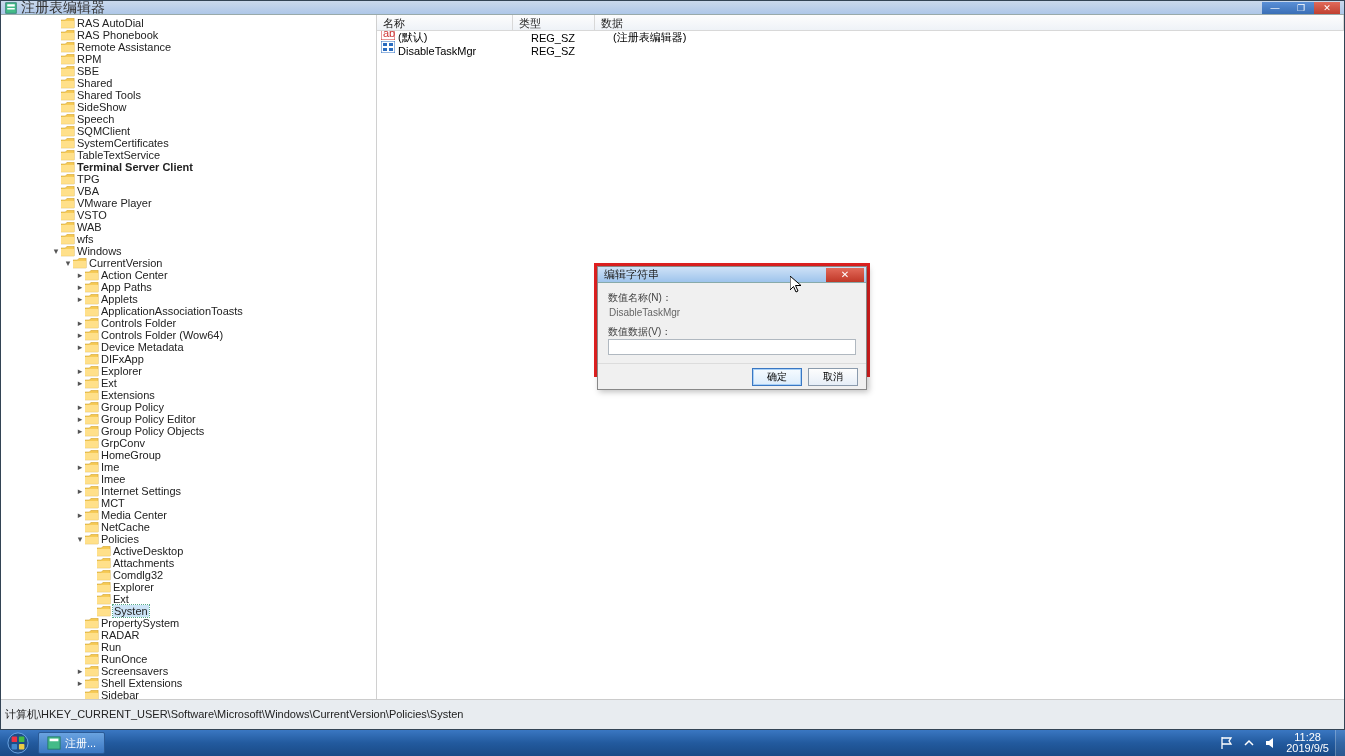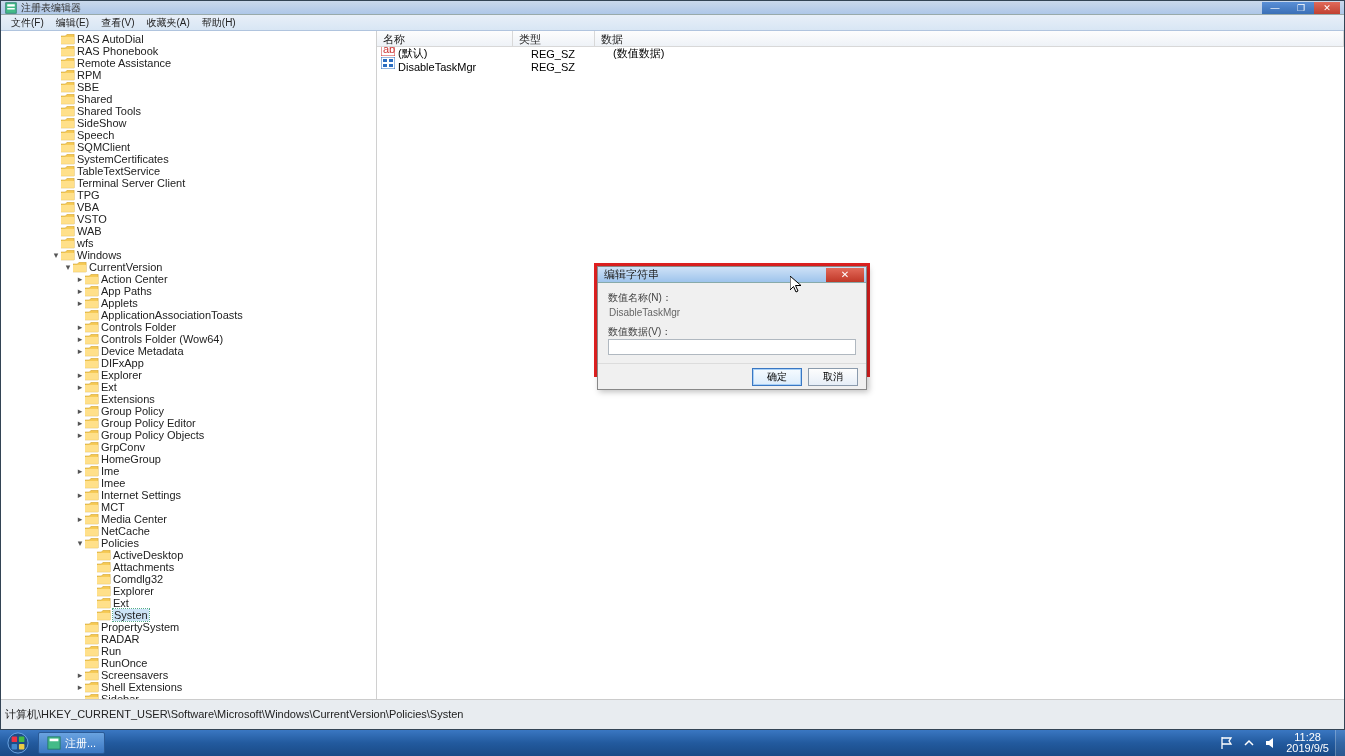--- a/index.html
+++ b/index.html
@@ -1,21 +1,21 @@
 <!DOCTYPE html>
 <html><head>
 <meta charset="utf-8">
 <style>
 * { box-sizing: border-box; margin: 0; padding: 0; font-family: "Microsoft YaHei", "Segoe UI", Tahoma, sans-serif; font-size: 11px; }
 html, body { width: 1345px; height: 756px; overflow: hidden; background: linear-gradient(180deg, #2b7bd6 0%, #1a5fb8 50%, #155aa8 100%); }
 
 .window { position: absolute; top: 0; left: 0; right: 0; bottom: 26px; background: #fff; border: 1px solid #345; display: flex; flex-direction: column; }
 .titlebar { height: 14px; background: linear-gradient(180deg, #cad9ec 0%, #aec7e8 100%); display: flex; align-items: center; padding: 0 4px; border-bottom: 1px solid #9aa; }
 .titlebar .appicon { width: 12px; height: 12px; margin-right: 4px; }
-.titlebar .title { flex: 1; font-size: 10px; color: #333; }
+.titlebar .title { flex: 1; font-size: 14px; color: #333; }
 .titlebar .winbtns { display: flex; gap: 0; }
 .titlebar .winbtn { width: 26px; height: 12px; display: flex; align-items: center; justify-content: center; font-size: 9px; color: #fff; }
 .winbtn.min { background: linear-gradient(180deg,#5a8fd6,#3a6fb6); }
 .winbtn.max { background: linear-gradient(180deg,#5a8fd6,#3a6fb6); }
 .winbtn.close { background: linear-gradient(180deg,#e06a5a,#c04030); }
 
 .menubar { height: 16px; background: linear-gradient(180deg,#e8eff8,#d8e6f4); display: flex; align-items: center; padding: 0 4px; border-bottom: 1px solid #b0c4de; }
 .menubar .menuitem { padding: 0 6px; font-size: 10px; color: #222; cursor: default; }
 
 .body { flex: 1; display: flex; min-height: 0; }
@@ -86,27 +86,20 @@
         </svg>
     </span>
     <span class="title">注册表编辑器</span>
     <div class="winbtns">
       <div class="winbtn min">—</div>
       <div class="winbtn max">❐</div>
       <div class="winbtn close">✕</div>
     </div>
   </div>
 
-  <div class="menubar">
-    <span class="menuitem">文件(F)</span>
-    <span class="menuitem">编辑(E)</span>
-    <span class="menuitem">查看(V)</span>
-    <span class="menuitem">收藏夹(A)</span>
-    <span class="menuitem">帮助(H)</span>
-  </div>
 
   <div class="body">
     <div class="tree">
       <div class="tree-inner" id="tree-inner">
           <div class="node" style="padding-left: 48px;">
             <span class="expander"></span>
             <span class="folder">
               <svg viewBox="0 0 16 12" width="14" height="11">
                 <path d="M0 2 L5 2 L7 0 L15 0 L15 11 L0 11 Z" fill="#f5c851" stroke="#c89a2a" stroke-width="0.6"></path>
                 <path d="M0 3 L15 3 L15 11 L0 11 Z" fill="#ffe08a"></path>
@@ -217,21 +210,21 @@
           <div class="node" style="padding-left: 48px; align-items: center;">
             <span class="expander"></span>
             <span class="folder">
               <svg viewBox="0 0 16 12" width="14" height="11">
                 <path d="M0 2 L5 2 L7 0 L15 0 L15 11 L0 11 Z" fill="#f5c851" stroke="#c89a2a" stroke-width="0.6"></path>
                 <path d="M0 3 L15 3 L15 11 L0 11 Z" fill="#ffe08a"></path>
               </svg>
             </span>
             <span class="label">TableTextService</span>
           </div>
-          <div class="node" style="padding-left: 48px;">
+          <div class="node" style="padding-left: 48px; font-weight: bold;">
             <span class="expander"></span>
             <span class="folder">
               <svg viewBox="0 0 16 12" width="14" height="11">
                 <path d="M0 2 L5 2 L7 0 L15 0 L15 11 L0 11 Z" fill="#f5c851" stroke="#c89a2a" stroke-width="0.6"></path>
                 <path d="M0 3 L15 3 L15 11 L0 11 Z" fill="#ffe08a"></path>
               </svg>
             </span>
             <span class="label">Terminal Server Client</span>
           </div>
           <div class="node" style="padding-left: 48px;">
@@ -246,20 +239,30 @@
           </div>
           <div class="node" style="padding-left: 48px;">
             <span class="expander"></span>
             <span class="folder">
               <svg viewBox="0 0 16 12" width="14" height="11">
                 <path d="M0 2 L5 2 L7 0 L15 0 L15 11 L0 11 Z" fill="#f5c851" stroke="#c89a2a" stroke-width="0.6"></path>
                 <path d="M0 3 L15 3 L15 11 L0 11 Z" fill="#ffe08a"></path>
               </svg>
             </span>
             <span class="label">VBA</span>
+          </div>
+          <div class="node" style="padding-left: 48px;">
+            <span class="expander"></span>
+            <span class="folder">
+              <svg viewBox="0 0 16 12" width="14" height="11">
+                <path d="M0 2 L5 2 L7 0 L15 0 L15 11 L0 11 Z" fill="#f5c851" stroke="#c89a2a" stroke-width="0.6"></path>
+                <path d="M0 3 L15 3 L15 11 L0 11 Z" fill="#ffe08a"></path>
+              </svg>
+            </span>
+            <span class="label">VMware Player</span>
           </div>
           <div class="node" style="padding-left: 48px;">
             <span class="expander"></span>
             <span class="folder">
               <svg viewBox="0 0 16 12" width="14" height="11">
                 <path d="M0 2 L5 2 L7 0 L15 0 L15 11 L0 11 Z" fill="#f5c851" stroke="#c89a2a" stroke-width="0.6"></path>
                 <path d="M0 3 L15 3 L15 11 L0 11 Z" fill="#ffe08a"></path>
               </svg>
             </span>
             <span class="label">VSTO</span>
@@ -674,21 +677,21 @@
         <div class="col data">数据</div>
       </div>
       <div class="listrows" id="listrows">
           <div class="row">
             <span class="icon"><svg viewBox="0 0 14 12" width="14" height="12">
                 <rect x="0" y="0" width="14" height="12" fill="#fff" stroke="#c33"></rect>
                 <text x="2" y="9" font-size="8" fill="#c33" font-family="Tahoma">ab</text>
               </svg></span>
             <span class="c1">(默认)</span>
             <span class="c2">REG_SZ</span>
-            <span class="c3">(数值数据)</span>
+            <span class="c3">(注册表编辑器)</span>
           </div>
           <div class="row">
             <span class="icon"><svg viewBox="0 0 14 12" width="14" height="12">
                 <rect x="0" y="0" width="14" height="12" fill="#fff" stroke="#2a6cc0"></rect>
                 <rect x="2" y="2" width="4" height="3" fill="#2a6cc0"></rect>
                 <rect x="8" y="2" width="4" height="3" fill="#2a6cc0"></rect>
                 <rect x="2" y="7" width="4" height="3" fill="#2a6cc0"></rect>
                 <rect x="8" y="7" width="4" height="3" fill="#2a6cc0"></rect>
               </svg></span>
             <span class="c1">DisableTaskMgr</span>

